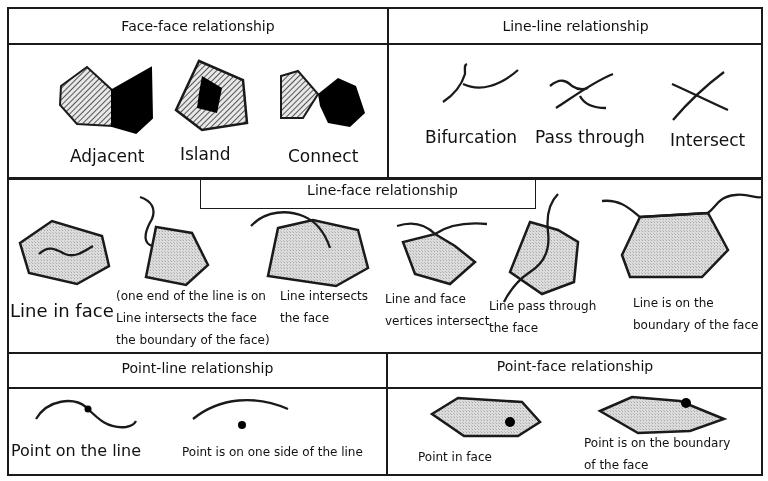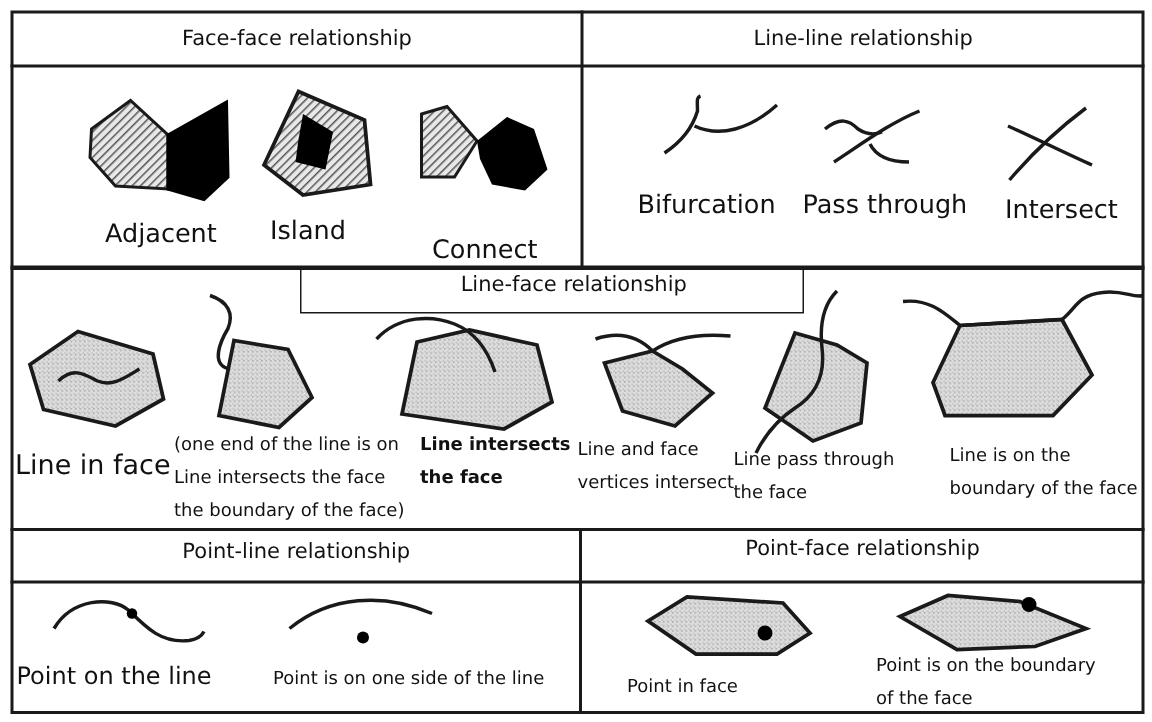--- a/index.html
+++ b/index.html
@@ -53,21 +53,21 @@
 <svg class="fig" style="left:172px;top:58px;" width="80" height="80" viewBox="0 0 80 80">
   <polygon points="4,52 27,3 71,22 75,65 30,72" fill="url(#hatch)" stroke="#1a1a1a" stroke-width="2.5"></polygon>
   <polygon points="30,18 50,30 45,55 25,50 27,35" fill="#000"></polygon>
 </svg>
 <div class="lbl-lg" style="left:180px;top:144px;">Island</div>
 
 <svg class="fig" style="left:278px;top:68px;" width="90" height="65" viewBox="0 0 90 65">
   <polygon points="3,8 20,3 40,26 25,50 3,50" fill="url(#hatch)" stroke="#1a1a1a" stroke-width="2"></polygon>
   <polygon points="40,26 60,10 78,18 87,45 72,59 50,55 42,38" fill="#000"></polygon>
 </svg>
-<div class="lbl-lg" style="left:288px;top:146px;margin-top:11px;">Connect</div>
+<div class="lbl-lg" style="left:288px;top:146px;">Connect</div>
 
 <div class="title" style="left:389px;top:18px;width:373px;">Line-line relationship</div>
 
 <svg class="fig" style="left:440px;top:62px;" width="85" height="45" viewBox="0 0 85 45">
   <path d="M3,40 C15,32 22,22 25,12 C25,6 24,3 27,2" fill="none" stroke="#1a1a1a" stroke-width="2.3"></path>
   <path d="M23,22 C40,30 60,24 78,8" fill="none" stroke="#1a1a1a" stroke-width="2.3"></path>
 </svg>
 <div class="lbl-lg" style="left:425px;top:127px;">Bifurcation</div>
 
 <svg class="fig" style="left:548px;top:72px;" width="70" height="40" viewBox="0 0 70 40">
@@ -98,21 +98,21 @@
 <div class="lbl-sm" style="left:116px;top:285px;">
   <div>(one end of the line is on</div>
   <div>Line intersects the face</div>
   <div>the boundary of the face)</div>
 </div>
 
 <svg class="fig" style="left:248px;top:208px;" width="130" height="80" viewBox="0 0 130 80">
   <polygon points="30,20 65,12 110,22 120,60 88,78 20,68" fill="url(#stipple)" stroke="#1a1a1a" stroke-width="2.5"></polygon>
   <path d="M3,18 C18,2 40,2 55,8 C70,14 78,28 82,40" fill="none" stroke="#1a1a1a" stroke-width="2.3"></path>
 </svg>
-<div class="lbl-sm" style="left:280px;top:285px;font-weight:bold;">
+<div class="lbl-sm" style="left:280px;top:285px;">
   <div>Line intersects</div>
   <div>the face</div>
 </div>
 
 <svg class="fig" style="left:395px;top:212px;" width="95" height="80" viewBox="0 0 95 80">
   <polygon points="40,22 60,34 80,50 55,72 20,62 8,30" fill="url(#stipple)" stroke="#1a1a1a" stroke-width="2.5"></polygon>
   <path d="M2,14 C20,8 32,14 40,22 C52,14 70,10 92,12" fill="none" stroke="#1a1a1a" stroke-width="2.3"></path>
 </svg>
 <div class="lbl-sm" style="left:385px;top:288px;">
   <div>Line and face</div>

